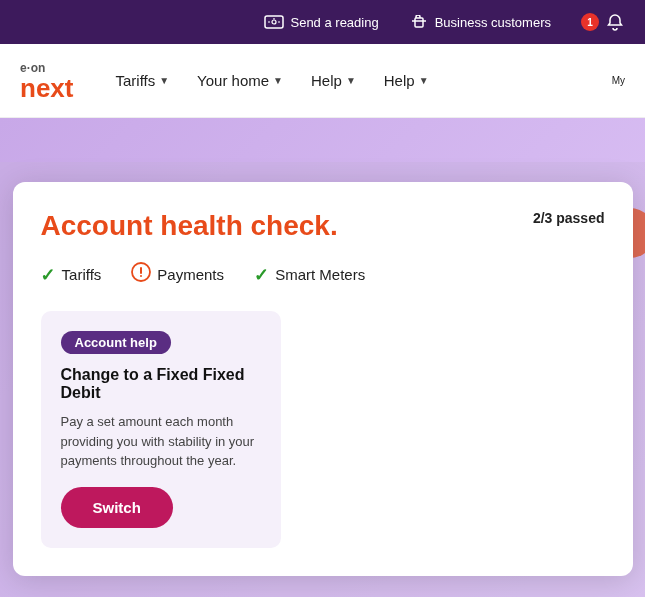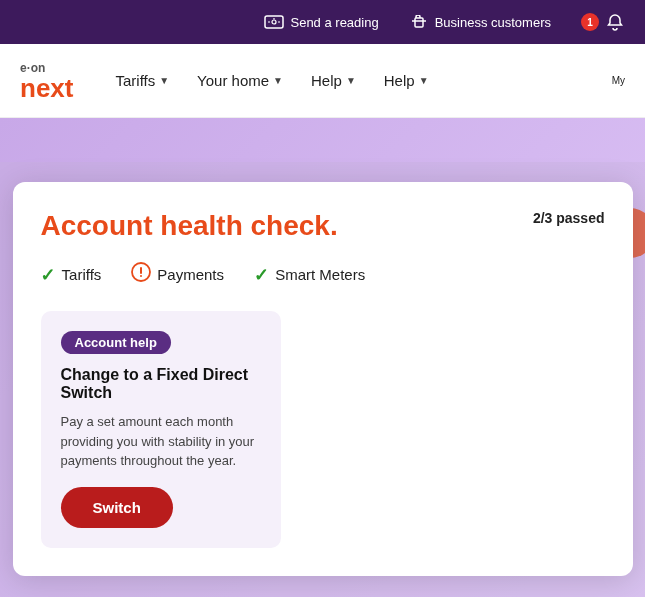--- a/index.html
+++ b/index.html
@@ -253,21 +253,21 @@
       color: #111;
       margin-bottom: 10px;
     }
     .help-desc {
       font-size: 13px;
       color: #444;
       line-height: 1.5;
       margin-bottom: 16px;
     }
     .switch-btn {
-      background: #b91c1c;
+      background: #be185d;
       color: white;
       border: none;
       border-radius: 25px;
       padding: 12px 32px;
       font-size: 15px;
       font-weight: bold;
       cursor: pointer;
     }
   </style>
 </head>
@@ -370,19 +370,19 @@
           <span>Payments</span>
         </div>
         <div class="check-item">
           <span class="check-ok">✓</span>
           <span>Smart Meters</span>
         </div>
       </div>
 
       <div class="help-card">
         <div class="help-badge">Account help</div>
-        <div class="help-title">Change to a Fixed Direct Switch</div>
+        <div class="help-title">Change to a Fixed Fixed Debit</div>
         <div class="help-desc">Pay a set amount each month providing you with stability in your payments throughout the year.</div>
         <button class="switch-btn">Switch</button>
       </div>
     </div>
   </div>
 </div>
 
 </body></html>

